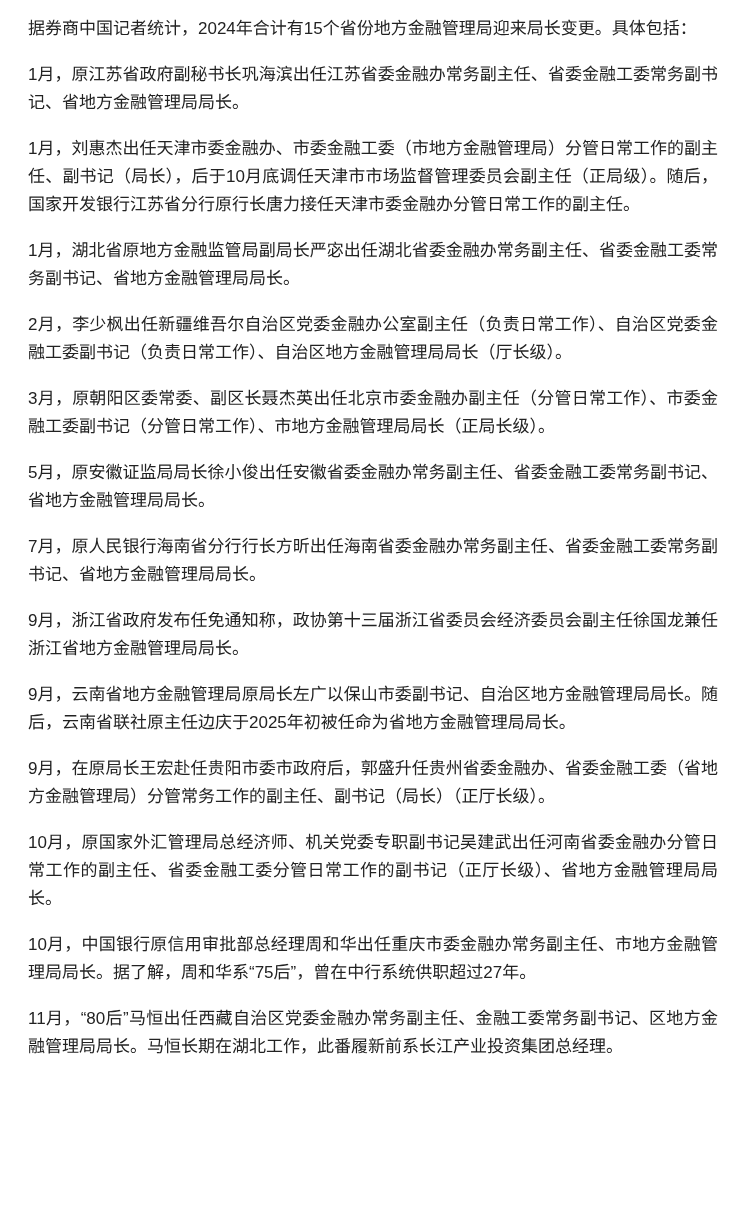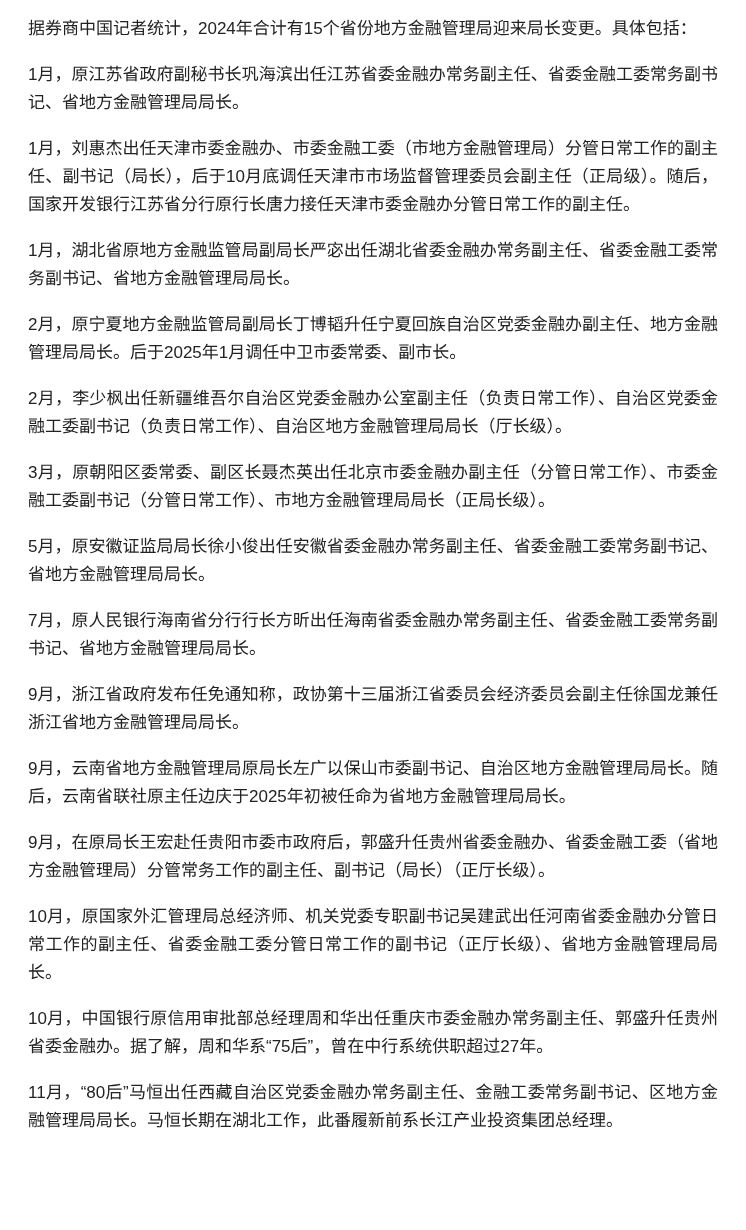--- a/index.html
+++ b/index.html
@@ -30,24 +30,23 @@
   }
 </style>
 </head>
 <body>
 
 <main class="article">
   <p>据券商中国记者统计，2024年合计有15个省份地方金融管理局迎来局长变更。具体包括：</p>
   <p>1月，原江苏省政府副秘书长巩海滨出任江苏省委金融办常务副主任、省委金融工委常务副书记、省地方金融管理局局长。</p>
   <p>1月，刘惠杰出任天津市委金融办、市委金融工委（市地方金融管理局）分管日常工作的副主任、副书记（局长），后于10月底调任天津市市场监督管理委员会副主任（正局级）。随后，国家开发银行江苏省分行原行长唐力接任天津市委金融办分管日常工作的副主任。</p>
   <p>1月，湖北省原地方金融监管局副局长严宓出任湖北省委金融办常务副主任、省委金融工委常务副书记、省地方金融管理局局长。</p>
-  <p>2月，原宁夏地方金融监管局副局长丁博韬升任宁夏回族自治区党委金融办副主任、地方金融管理局局长。后于2025年1月调任中卫市委常委、副市长。</p>
   <p>2月，李少枫出任新疆维吾尔自治区党委金融办公室副主任（负责日常工作）、自治区党委金融工委副书记（负责日常工作）、自治区地方金融管理局局长（厅长级）。</p>
   <p>3月，原朝阳区委常委、副区长聂杰英出任北京市委金融办副主任（分管日常工作）、市委金融工委副书记（分管日常工作）、市地方金融管理局局长（正局长级）。</p>
   <p>5月，原安徽证监局局长徐小俊出任安徽省委金融办常务副主任、省委金融工委常务副书记、省地方金融管理局局长。</p>
   <p>7月，原人民银行海南省分行行长方昕出任海南省委金融办常务副主任、省委金融工委常务副书记、省地方金融管理局局长。</p>
   <p>9月，浙江省政府发布任免通知称，政协第十三届浙江省委员会经济委员会副主任徐国龙兼任浙江省地方金融管理局局长。</p>
   <p>9月，云南省地方金融管理局原局长左广以保山市委副书记、自治区地方金融管理局局长。随后，云南省联社原主任边庆于2025年初被任命为省地方金融管理局局长。</p>
   <p>9月，在原局长王宏赴任贵阳市委市政府后，郭盛升任贵州省委金融办、省委金融工委（省地方金融管理局）分管常务工作的副主任、副书记（局长）（正厅长级）。</p>
   <p>10月，原国家外汇管理局总经济师、机关党委专职副书记吴建武出任河南省委金融办分管日常工作的副主任、省委金融工委分管日常工作的副书记（正厅长级）、省地方金融管理局局长。</p>
-  <p>10月，中国银行原信用审批部总经理周和华出任重庆市委金融办常务副主任、郭盛升任贵州省委金融办。据了解，周和华系“75后”，曾在中行系统供职超过27年。</p>
+  <p>10月，中国银行原信用审批部总经理周和华出任重庆市委金融办常务副主任、市地方金融管理局局长。据了解，周和华系“75后”，曾在中行系统供职超过27年。</p>
   <p>11月，“80后”马恒出任西藏自治区党委金融办常务副主任、金融工委常务副书记、区地方金融管理局局长。马恒长期在湖北工作，此番履新前系长江产业投资集团总经理。</p>
 </main>
 
 </body></html>

